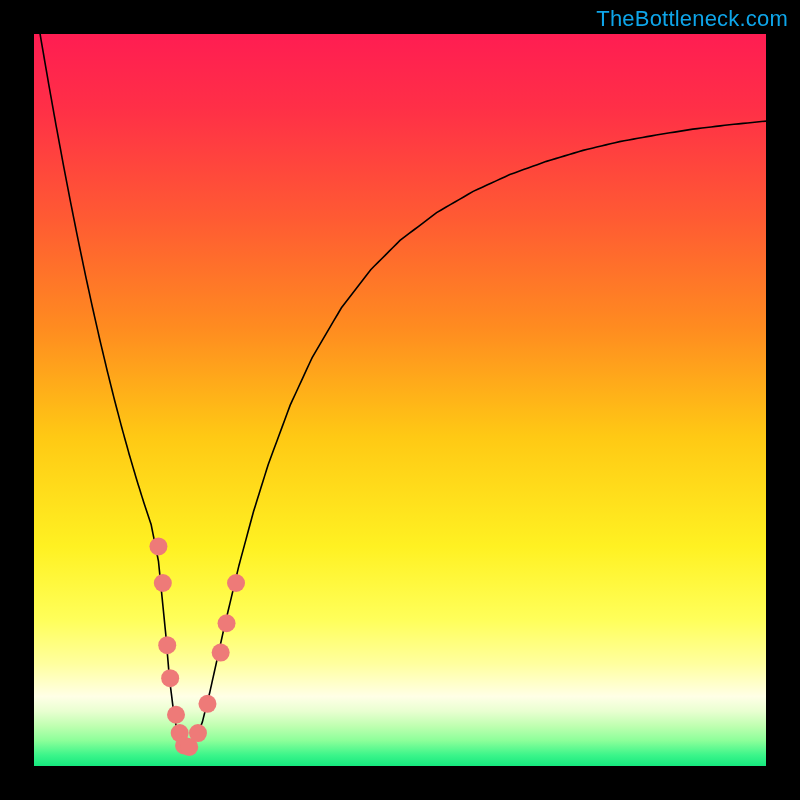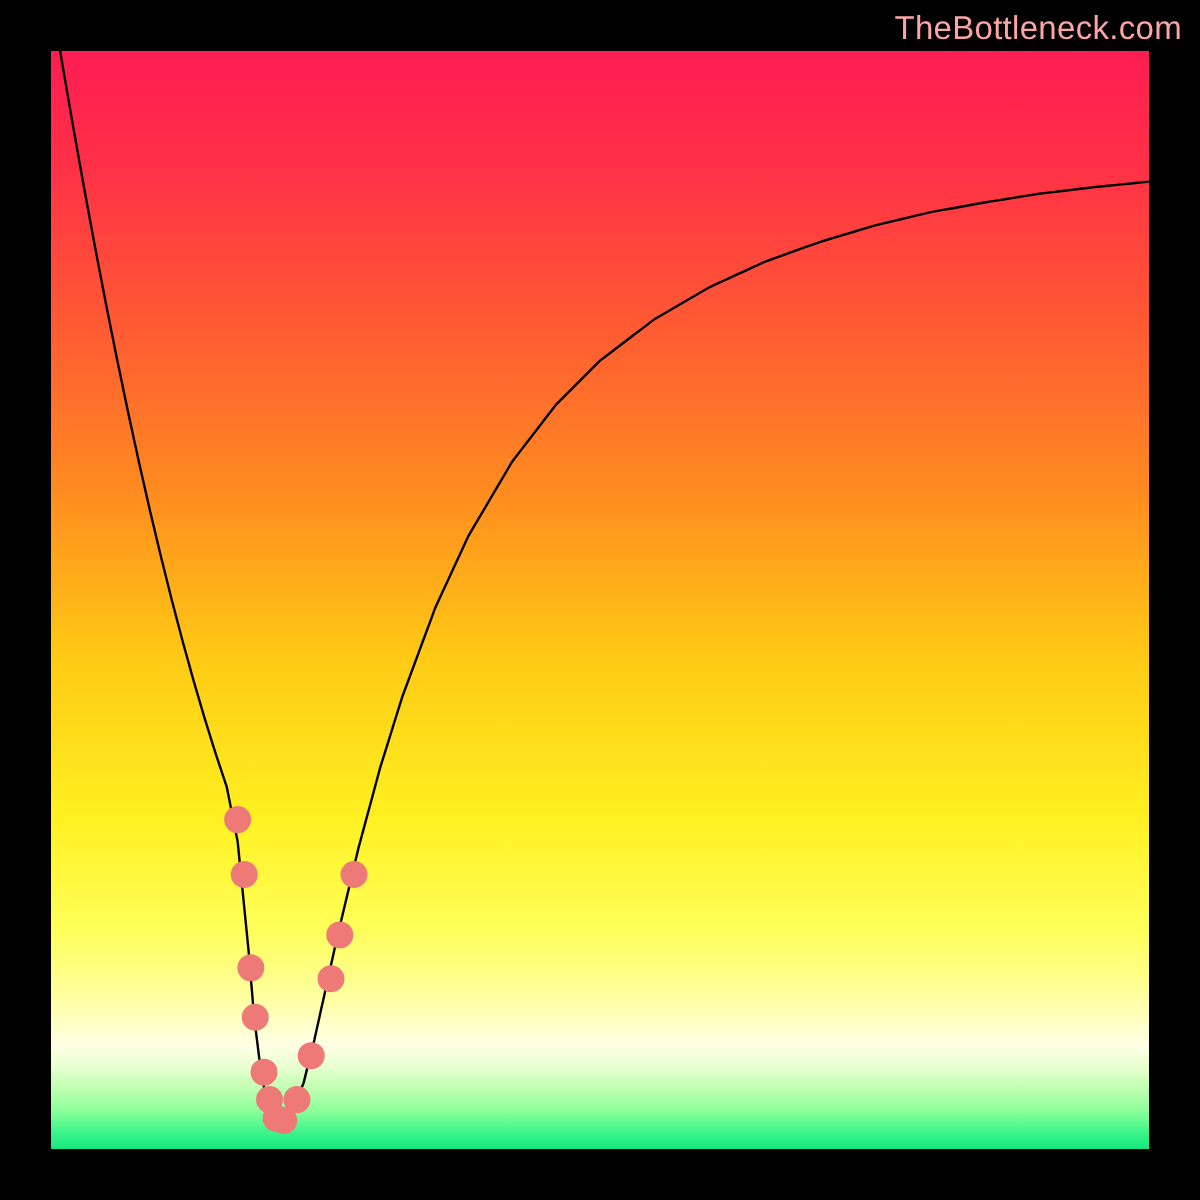--- a/index.html
+++ b/index.html
@@ -24,21 +24,21 @@
     left: 34px;
     top: 34px;
     width: 732px;
     height: 732px;
     overflow: hidden;
   }
   .attribution {
     position: absolute;
     top: 6px;
     right: 12px;
-    color: #fca5a5;
+    color: #0ea5e9;
     font-size: 22px;
     font-weight: 500;
     letter-spacing: 0.2px;
   }
   svg { display: block; }
 </style>
 </head>
 <body>
 
 <div class="frame">

